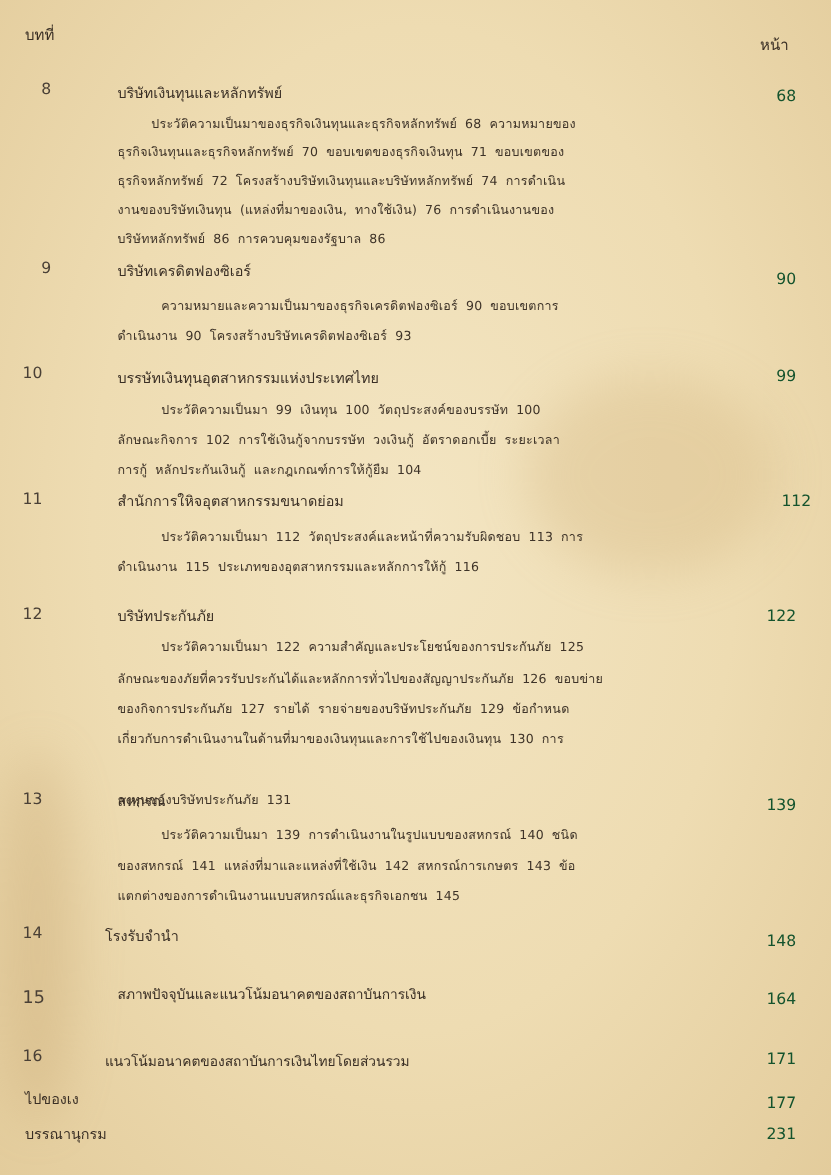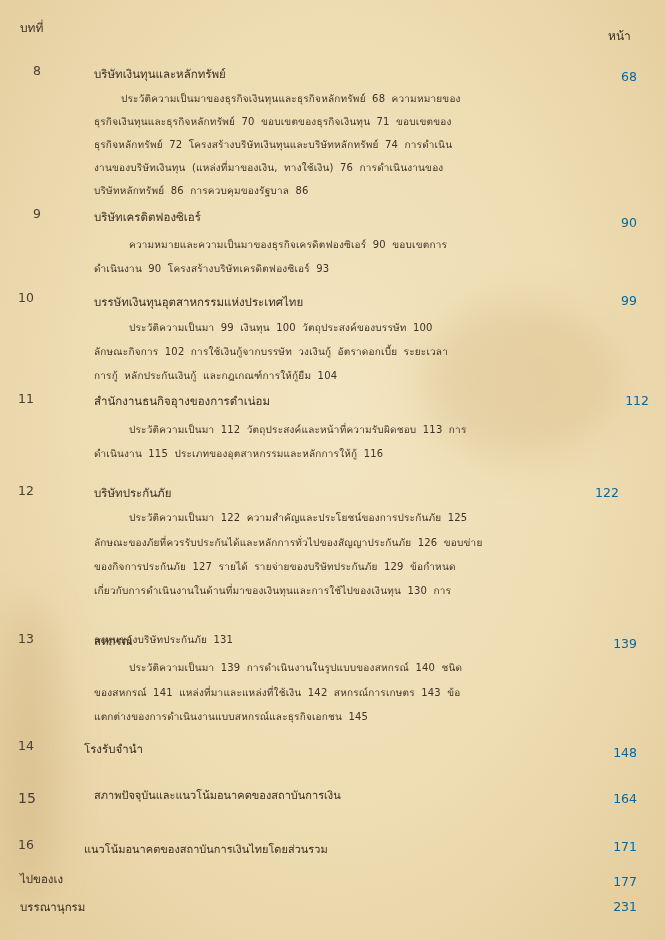--- a/index.html
+++ b/index.html
@@ -7,21 +7,21 @@
     width:665px; height:940px; overflow:hidden; position:relative;
     background: radial-gradient(ellipse at 50% 45%, #f3e5c2 0%, #eedcb2 55%, #e3cc9c 100%);
     font-family: "DejaVu Sans", sans-serif;
     color:#3a2f25;
   }
   .abs { position:absolute; white-space:nowrap; }
   .hdr { font-size:12px; }
   .num { font-size:12.5px; color:#4a4036; font-family:"DejaVu Sans", sans-serif; }
   .title { font-size:11.5px; color:#3a2f25; }
   .body { font-size:10px; color:#3e3328; letter-spacing:0.2px; word-spacing:3px; }
-  .pg { font-size:12.5px; color:#0369a1; text-align:right; width:60px; }
+  .pg { font-size:12.5px; color:#14532d; text-align:right; width:60px; }
   .stain { position:absolute; border-radius:50%; filter:blur(20px); opacity:0.25; }
 </style>
 </head>
 <body>
 
 <div class="stain" style="left:420px;top:300px;width:200px;height:160px;background:#c9a66b;"></div>
 <div class="stain" style="left:0px;top:600px;width:60px;height:300px;background:#b8925a;"></div>
 
 <div>
 
@@ -51,30 +51,30 @@
     <div class="abs num" style="left:18px;top:290px;">10</div>
     <div class="abs title" style="left:94px;top:293px;">บรรษัทเงินทุนอุตสาหกรรมแห่งประเทศไทย</div>
     <div class="abs pg" style="left:577px;top:293px;">99</div>
     <div class="abs body" style="left:129px;top:320px;">ประวัติความเป็นมา  99  เงินทุน  100  วัตถุประสงค์ของบรรษัท  100</div>
     <div class="abs body" style="left:94px;top:344px;">ลักษณะกิจการ  102  การใช้เงินกู้จากบรรษัท วงเงินกู้ อัตราดอกเบี้ย ระยะเวลา</div>
     <div class="abs body" style="left:94px;top:368px;">การกู้ หลักประกันเงินกู้ และกฎเกณฑ์การให้กู้ยืม  104</div>
   </div>
 
   <div>
     <div class="abs num" style="left:18px;top:391px;">11</div>
-    <div class="abs title" style="left:94px;top:392px;">สำนักงานธนกิจอุางของการดำเน่อม</div>
+    <div class="abs title" style="left:94px;top:392px;">สำนักการใหิจอุตสาหกรรมขนาดย่อม</div>
     <div class="abs pg" style="left:589px;top:393px;">112</div>
     <div class="abs body" style="left:129px;top:422px;">ประวัติความเป็นมา  112  วัตถุประสงค์และหน้าที่ความรับผิดชอบ  113  การ</div>
     <div class="abs body" style="left:94px;top:446px;">ดำเนินงาน  115  ประเภทของอุตสาหกรรมและหลักการให้กู้  116</div>
   </div>
 
   <div>
     <div class="abs num" style="left:18px;top:483px;">12</div>
     <div class="abs title" style="left:94px;top:484px;">บริษัทประกันภัย</div>
-    <div class="abs pg" style="left:577px;top:485px;text-align:center;">122</div>
+    <div class="abs pg" style="left:577px;top:485px;">122</div>
     <div class="abs body" style="left:129px;top:510px;">ประวัติความเป็นมา  122  ความสำคัญและประโยชน์ของการประกันภัย  125</div>
     <div class="abs body" style="left:94px;top:535px;">ลักษณะของภัยที่ควรรับประกันได้และหลักการทั่วไปของสัญญาประกันภัย  126  ขอบข่าย</div>
     <div class="abs body" style="left:94px;top:559px;">ของกิจการประกันภัย  127  รายได้ รายจ่ายของบริษัทประกันภัย  129  ข้อกำหนด</div>
     <div class="abs body" style="left:94px;top:583px;">เกี่ยวกับการดำเนินงานในด้านที่มาของเงินทุนและการใช้ไปของเงินทุน  130  การ</div>
     <div class="abs body" style="left:94px;top:632px;">ลงทุนของบริษัทประกันภัย  131</div>
   </div>
 
   <div>
     <div class="abs num" style="left:18px;top:631px;">13</div>
     <div class="abs title" style="left:94px;top:632px;">สหกรณ์</div>

